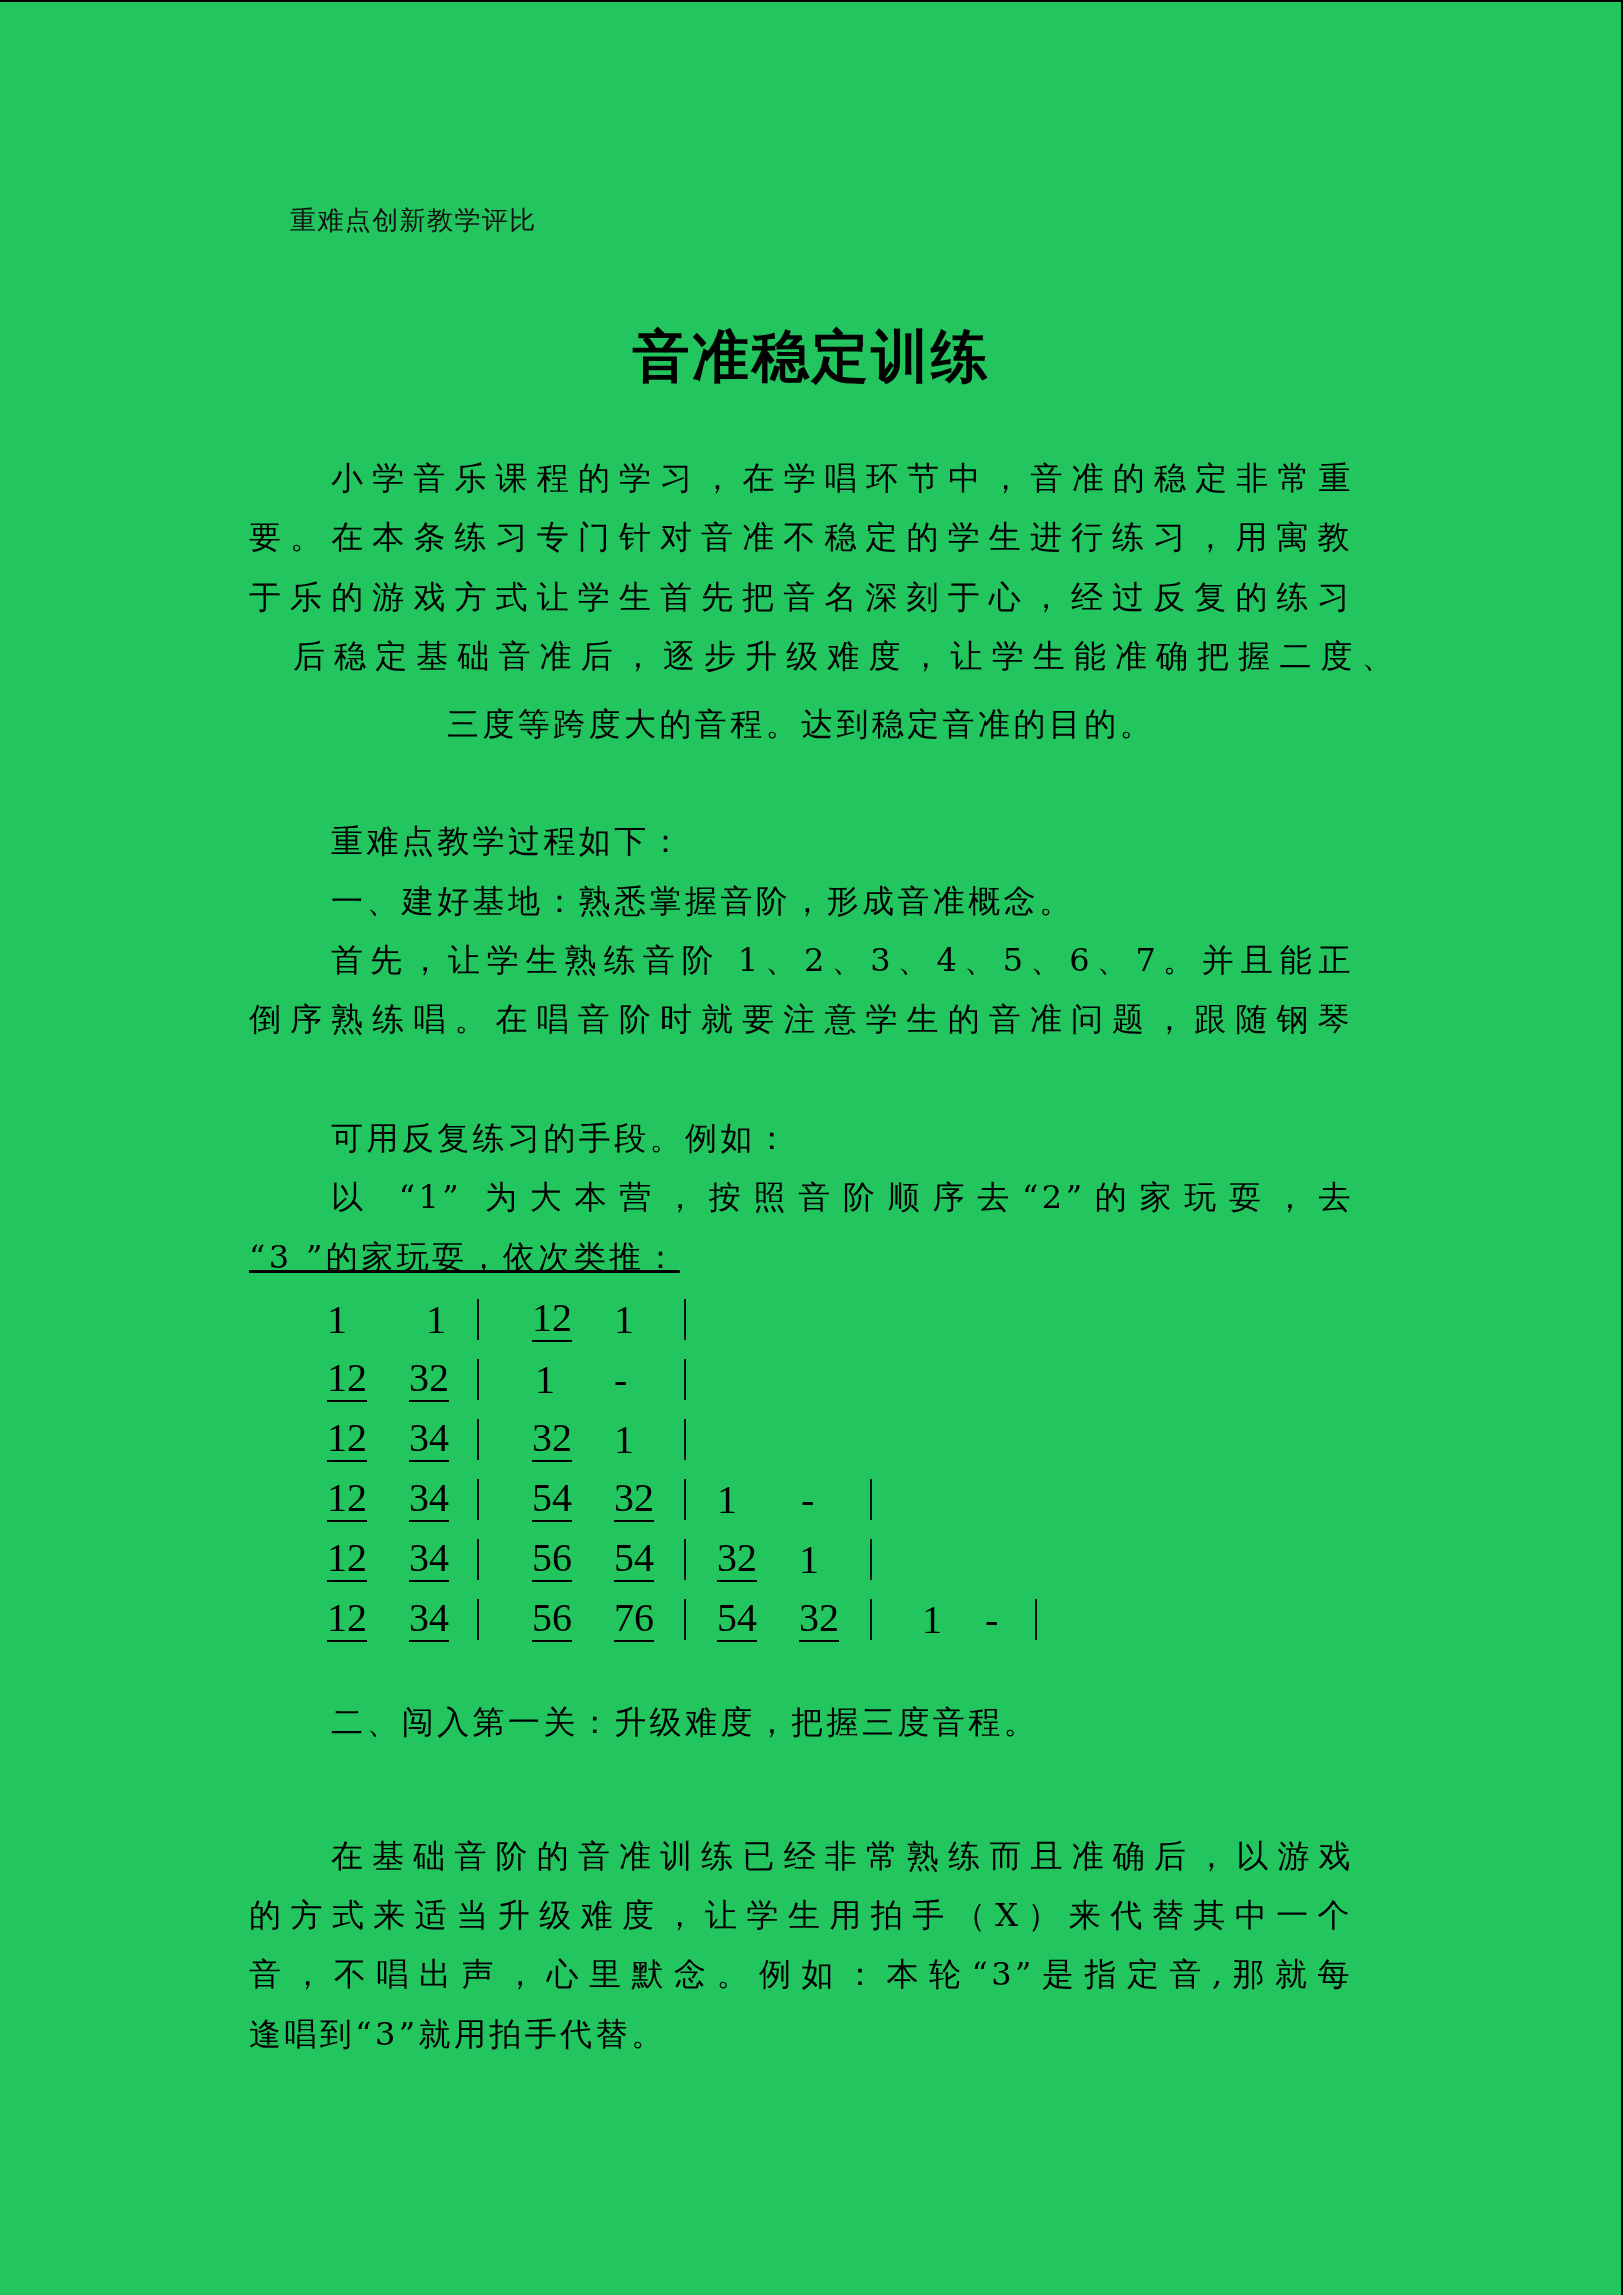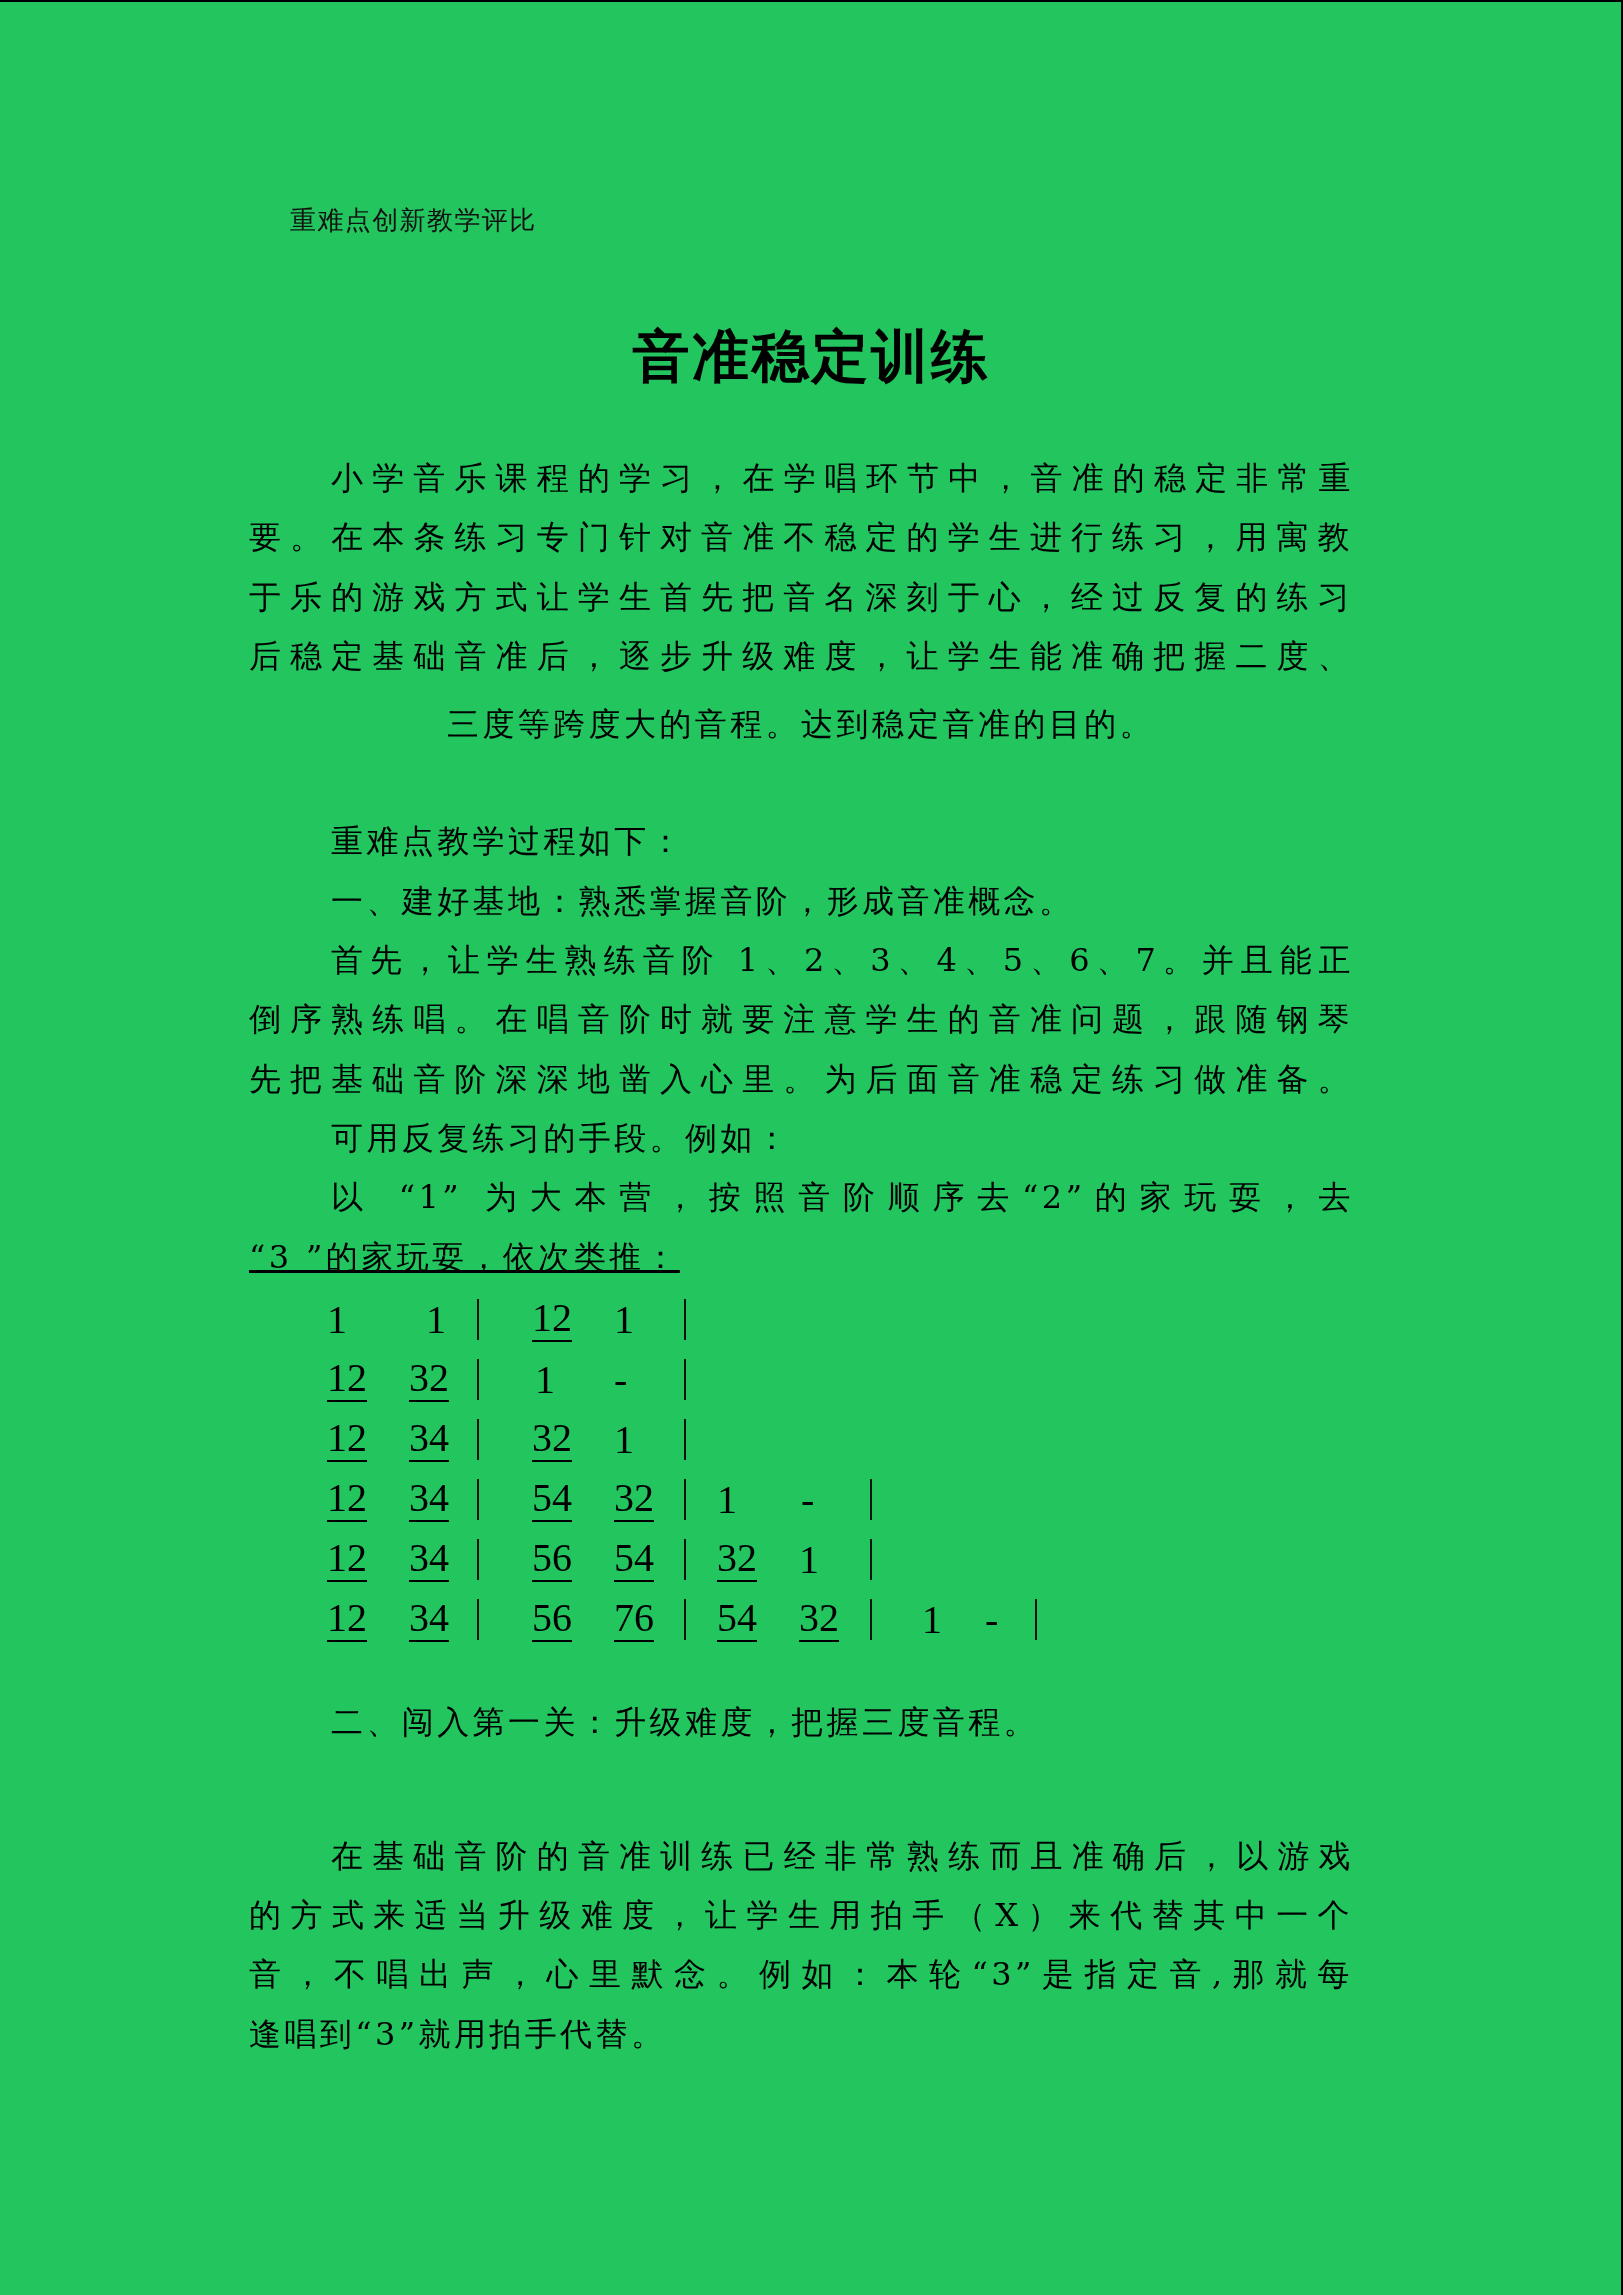--- a/index.html
+++ b/index.html
@@ -28,28 +28,27 @@
 
 <div class="page">
   <div class="right-rule"></div>
 
   <div class="header">重难点创新教学评比</div>
   <div class="title">音准稳定训练</div>
 
   <div class="line indent justify" style="top:452px;">小学音乐课程的学习，在学唱环节中，音准的稳定非常重</div>
   <div class="line justify" style="top:511px;">要。在本条练习专门针对音准不稳定的学生进行练习，用寓教</div>
   <div class="line justify" style="top:571px;">于乐的游戏方式让学生首先把音名深刻于心，经过反复的练习</div>
-  <div class="line justify" style="top:630px;">后稳定基础音准后，逐步升级难度，让学生能准确把握二度、</div>
+  <div class="line justify" style="top:630px;margin-left:44px;">后稳定基础音准后，逐步升级难度，让学生能准确把握二度、</div>
   <div class="line" style="top:698px;text-align:center;">三度等跨度大的音程。达到稳定音准的目的。</div>
 
   <div class="line indent" style="top:815px;">重难点教学过程如下：</div>
   <div class="line indent" style="top:875px;">一、建好基地：熟悉掌握音阶，形成音准概念。</div>
   <div class="line indent justify" style="top:934px;">首先，让学生熟练音阶 1、2、3、4、5、6、7。并且能正</div>
   <div class="line justify" style="top:993px;">倒序熟练唱。在唱音阶时就要注意学生的音准问题，跟随钢琴</div>
-  <div class="line justify" style="top:1053px;">先把基础音阶深深地凿入心里。为后面音准稳定练习做准备。</div>
   <div class="line indent" style="top:1112px;">可用反复练习的手段。例如：</div>
   <div class="line indent justify" style="top:1171px;">以 “1” 为大本营，按照音阶顺序去“2”的家玩耍，去</div>
   <div class="line" style="top:1231px;text-decoration:underline;">“3 ”的家玩耍，依次类推：</div>
 
   <div class="notation" id="notation">
       <div class="nrow" style="top: 1294px;">
         <span class="tok" style="left: 327px; top: 0px;">1</span>
         <span class="tok" style="left: 426px; top: 0px;">1</span>
         <div class="bar" style="left: 477px; top: 2.7px;"></div>
         <span class="tok u" style="left: 532px; top: 0px;">12</span>

